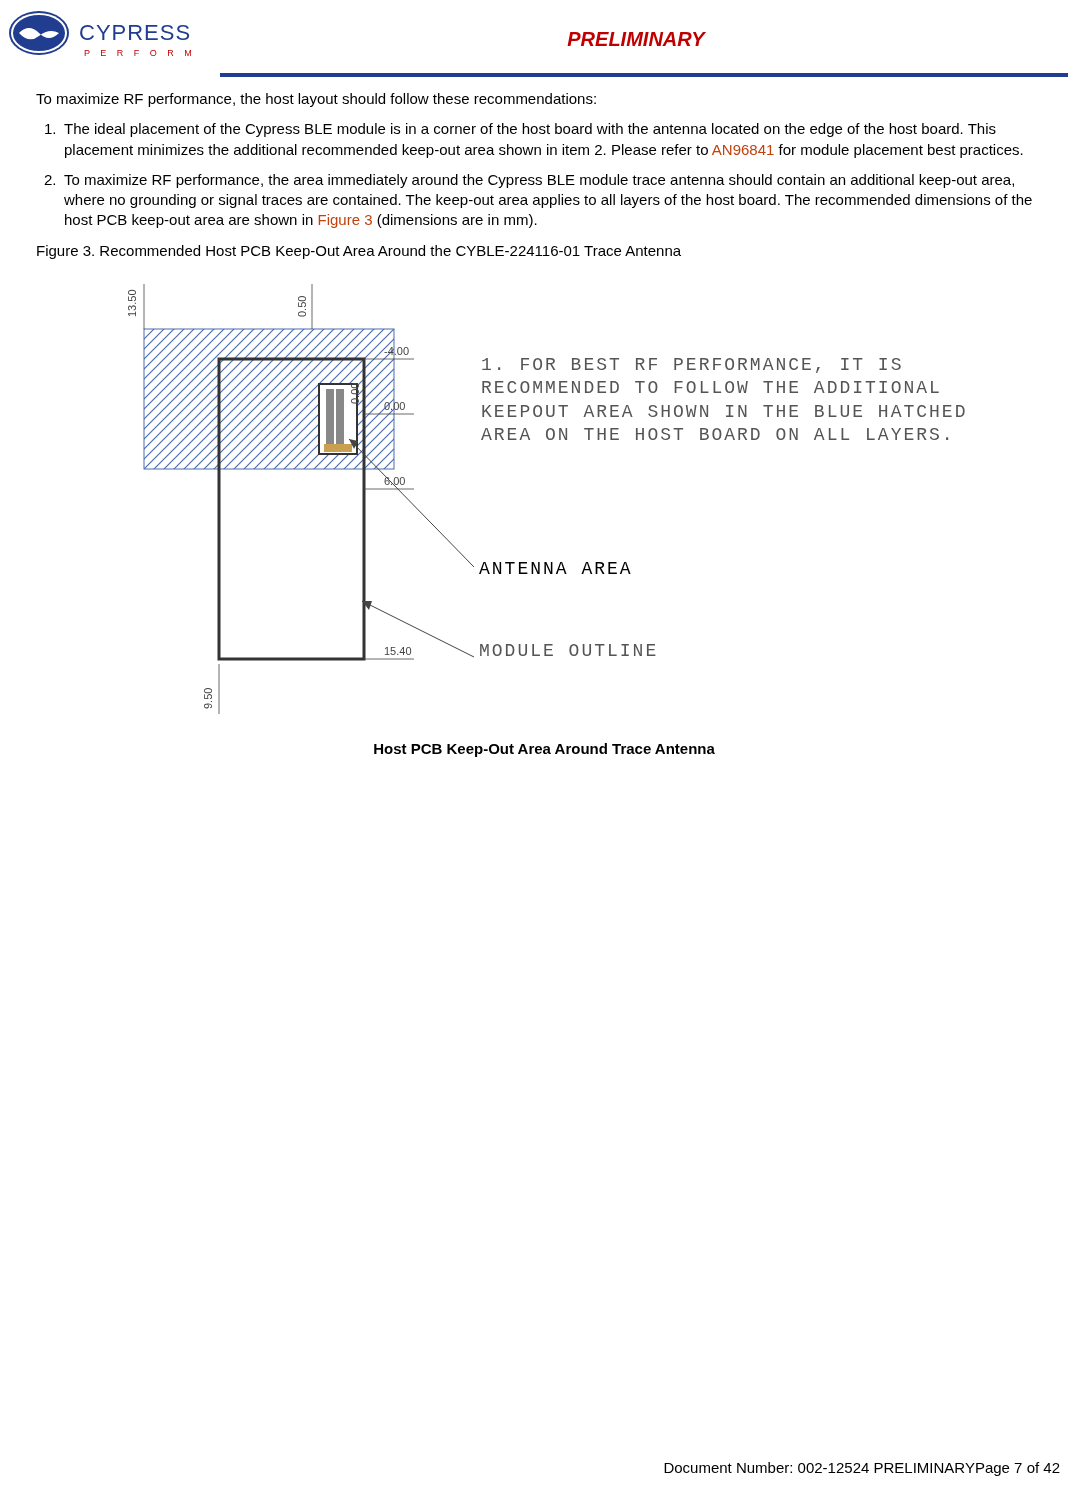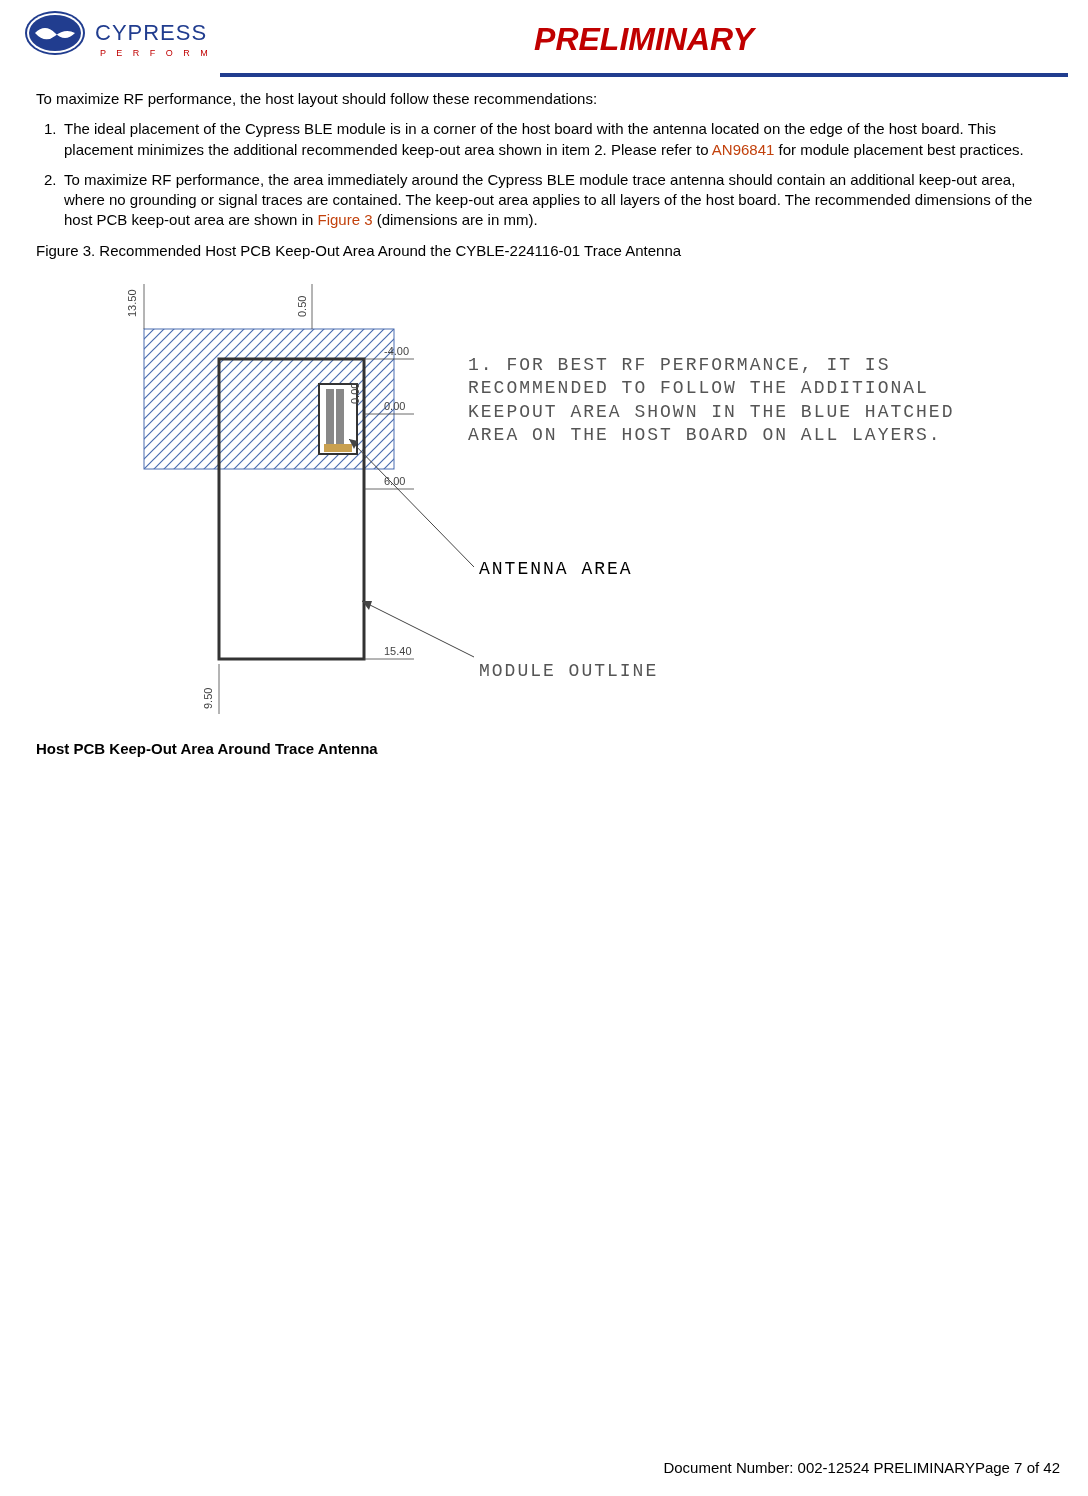--- a/index.html
+++ b/index.html
@@ -9,33 +9,33 @@
     font-size: 14px;
     color: #000;
     background: #fff;
     width: 1088px;
     height: 1496px;
     position: relative;
   }
   .header {
     display: flex;
     align-items: center;
-    padding: 8px 20px 0 20px;
+    padding: 8px 20px 0 4px;
   }
   .logo-block {
     width: 200px;
     flex-shrink: 0;
   }
   .logo-svg { width: 190px; height: 60px; }
   .header-center {
     flex: 1;
     text-align: center;
     font-style: italic;
     font-weight: bold;
-    font-size: 32px;
+    font-size: 20px;
     color: #c00000;
   }
   .header-right {
     width: 250px;
     text-align: right;
     font-weight: bold;
     font-size: 24px;
     color: #000;
   }
   .header-rule {
@@ -56,55 +56,55 @@
   .list-num { width: 20px; flex-shrink: 0; }
   .list-body { flex: 1; }
   .link { color: #c2410c; }
   .figure-caption {
     font-weight: normal;
     margin: 10px 0 8px 0;
     font-size: 15px;
   }
   .figure-subcaption {
     font-weight: bold;
-    text-align: left;
+    text-align: center;
     margin: 0 0 8px 0;
     font-size: 15px;
   }
   .figure {
     position: relative;
     width: 920px;
     height: 470px;
     margin: 0 auto;
   }
   .figure svg { width: 100%; height: 100%; }
   .note-block {
     position: absolute;
-    left: 384px;
+    left: 397px;
     top: 85px;
     width: 490px;
     font-family: "Courier New", monospace;
     font-size: 18px;
     color: #555;
     letter-spacing: 2px;
     line-height: 1.3;
   }
   .antenna-label {
     position: absolute;
     left: 395px;
     top: 288px;
     font-family: "Courier New", monospace;
     font-size: 18px;
     color: #000000;
     letter-spacing: 2px;
   }
   .module-label {
     position: absolute;
     left: 395px;
-    top: 390px;
+    top: 370px;
     font-family: "Courier New", monospace;
     font-size: 18px;
     color: #555;
     letter-spacing: 2px;
   }
   .dim-label {
     font-family: Arial, sans-serif;
     font-size: 11px;
     fill: #444;
   }

